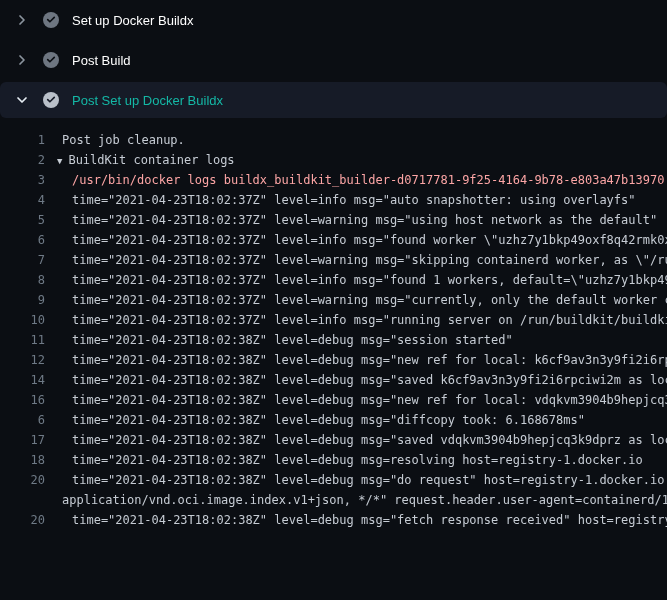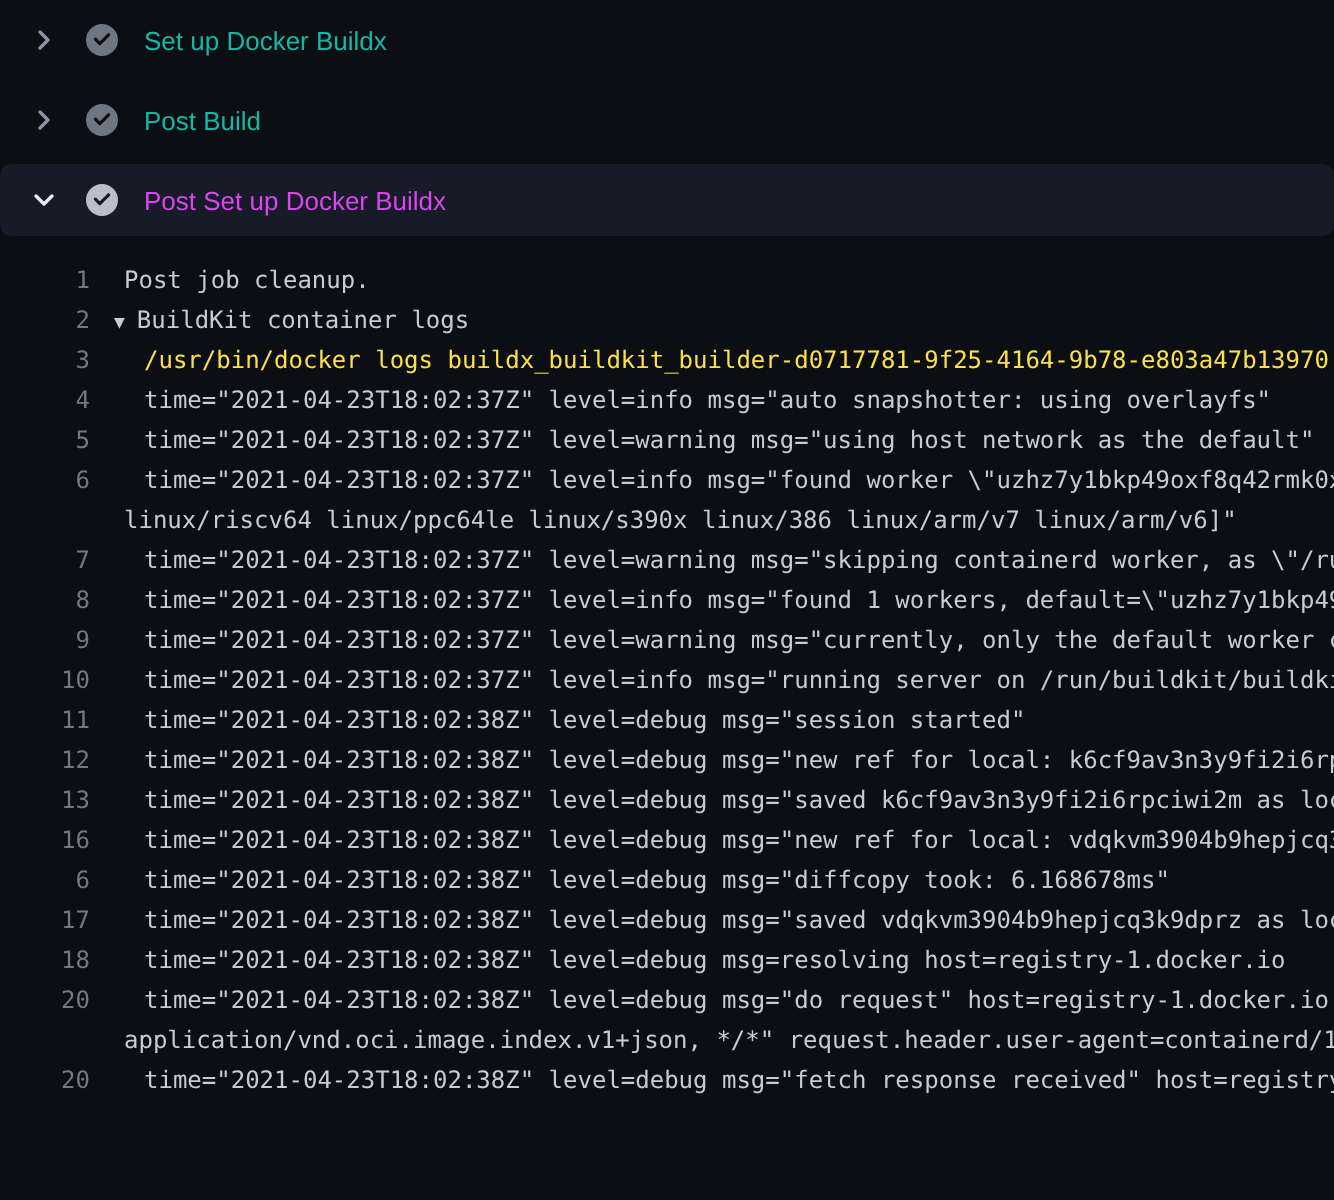--- a/index.html
+++ b/index.html
@@ -18,38 +18,38 @@
     height:36px; margin:2px 0;
     background:#161b27; border-radius:6px;
   }
   .chev { width:16px; height:16px; flex:0 0 16px; color:#8b949e; }
   .step-header.expanded .chev { color:#e6edf3; }
   .check { width:16px; height:16px; flex:0 0 16px; margin-left:13px; }
   .check .cfill { fill:#6e7681; }
   .check .cmark { stroke:#0b0e13; }
   .step-header.expanded .check .cfill { fill:#b9c0c9; }
   .step-header.expanded .check .cmark { stroke:#161b27; }
-  .step-title { margin-left:13px; font-size:13px; color:#14b8a6; }
-  .step-header.expanded .step-title { color:#d946ef; }
+  .step-title { margin-left:13px; font-size:13px; color:#ffffff; }
+  .step-header.expanded .step-title { color:#14b8a6; }
   
   .log {
     padding-top:10px;
     font-family:"DejaVu Sans Mono", monospace;
     font-size:12px; color:#c6ccd4;
   }
   .log-row { display:flex; height:20px; line-height:20px; }
   .gutter {
     flex:0 0 45px; text-align:right; color:#6f7a86; cursor:pointer;
     user-select:none;
   }
   .content { flex:0 0 auto; white-space:pre; }
   .ind0 { padding-left:17px; }
   .ind1 { padding-left:27px; }
   .indg { padding-left:12px; }
-  .command { color:#fde047; }
+  .command { color:#fca5a5; }
   .tri { font-size:9px; margin-right:6px; color:#c6ccd4; cursor:pointer; }
 </style>
 </head>
 <body>
 
 <div class="steps">
 
   <div class="step-header">
     <svg class="chev" viewBox="0 0 16 16">
       <path d="M6 4l4 4-4 4" fill="none" stroke="currentColor" stroke-width="1.7" stroke-linecap="round" stroke-linejoin="round"></path>
@@ -105,24 +105,20 @@
     </div>
     <div class="log-row">
       <span class="gutter">5</span>
       <span class="content ind1">time="2021-04-23T18:02:37Z" level=warning msg="using host network as the default"</span>
     </div>
     <div class="log-row">
       <span class="gutter">6</span>
       <span class="content ind1">time="2021-04-23T18:02:37Z" level=info msg="found worker \"uzhz7y1bkp49oxf8q42rmk0xj</span>
     </div>
     <div class="log-row">
-      <span class="gutter"></span>
-      <span class="content ind0">linux/riscv64 linux/ppc64le linux/s390x linux/386 linux/arm/v7 linux/arm/v6]"</span>
-    </div>
-    <div class="log-row">
       <span class="gutter">7</span>
       <span class="content ind1">time="2021-04-23T18:02:37Z" level=warning msg="skipping containerd worker, as \"/run</span>
     </div>
     <div class="log-row">
       <span class="gutter">8</span>
       <span class="content ind1">time="2021-04-23T18:02:37Z" level=info msg="found 1 workers, default=\"uzhz7y1bkp49o</span>
     </div>
     <div class="log-row">
       <span class="gutter">9</span>
       <span class="content ind1">time="2021-04-23T18:02:37Z" level=warning msg="currently, only the default worker ca</span>
@@ -133,21 +129,21 @@
     </div>
     <div class="log-row">
       <span class="gutter">11</span>
       <span class="content ind1">time="2021-04-23T18:02:38Z" level=debug msg="session started"</span>
     </div>
     <div class="log-row">
       <span class="gutter">12</span>
       <span class="content ind1">time="2021-04-23T18:02:38Z" level=debug msg="new ref for local: k6cf9av3n3y9fi2i6rpc</span>
     </div>
     <div class="log-row">
-      <span class="gutter">13</span>
+      <span class="gutter">14</span>
       <span class="content ind1">time="2021-04-23T18:02:38Z" level=debug msg="saved k6cf9av3n3y9fi2i6rpciwi2m as loca</span>
     </div>
     <div class="log-row">
       <span class="gutter">16</span>
       <span class="content ind1">time="2021-04-23T18:02:38Z" level=debug msg="new ref for local: vdqkvm3904b9hepjcq3k</span>
     </div>
     <div class="log-row">
       <span class="gutter">6</span>
       <span class="content ind1">time="2021-04-23T18:02:38Z" level=debug msg="diffcopy took: 6.168678ms"</span>
     </div>

